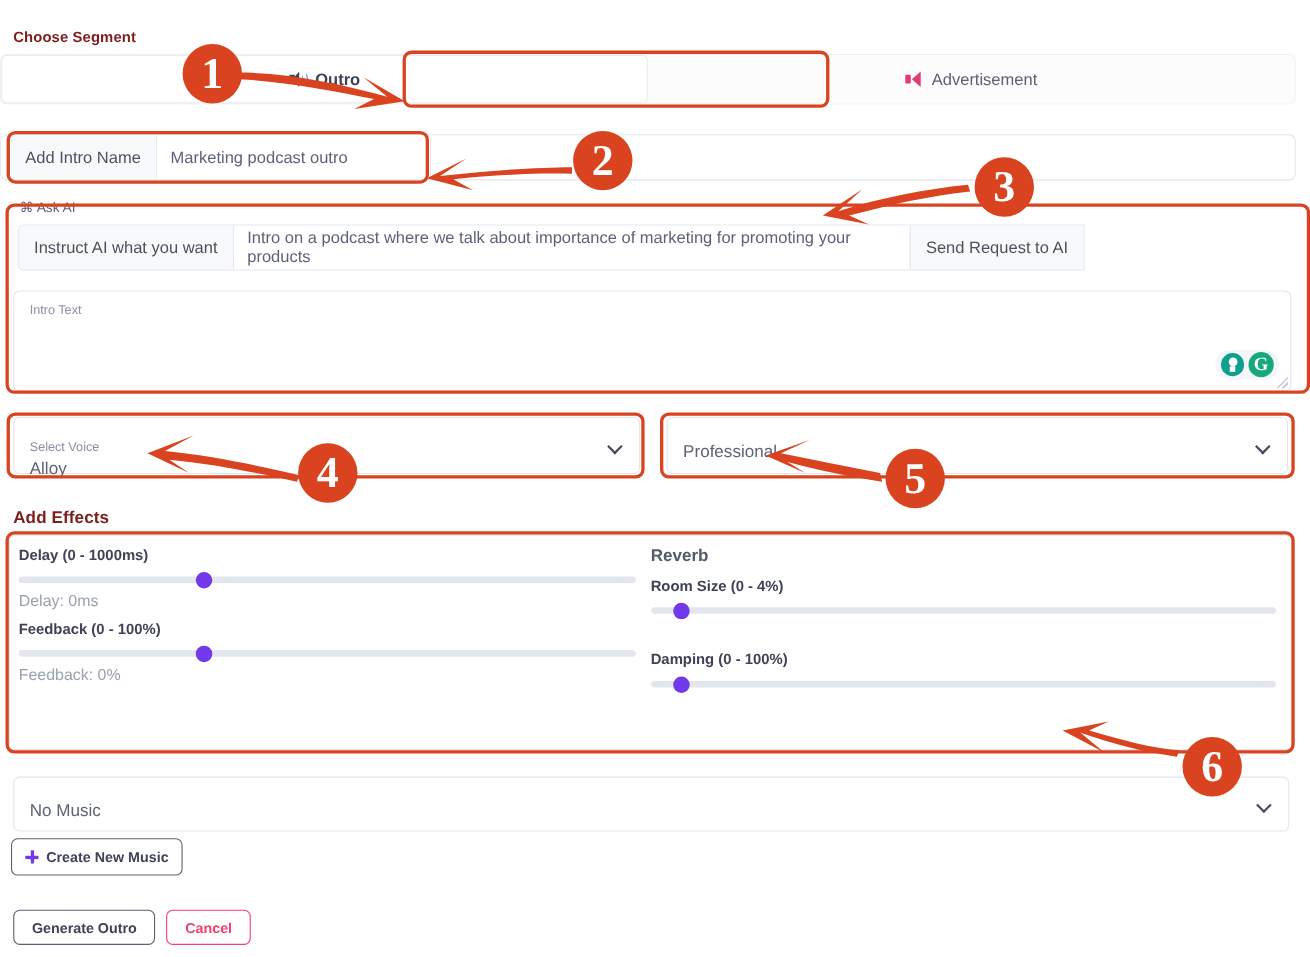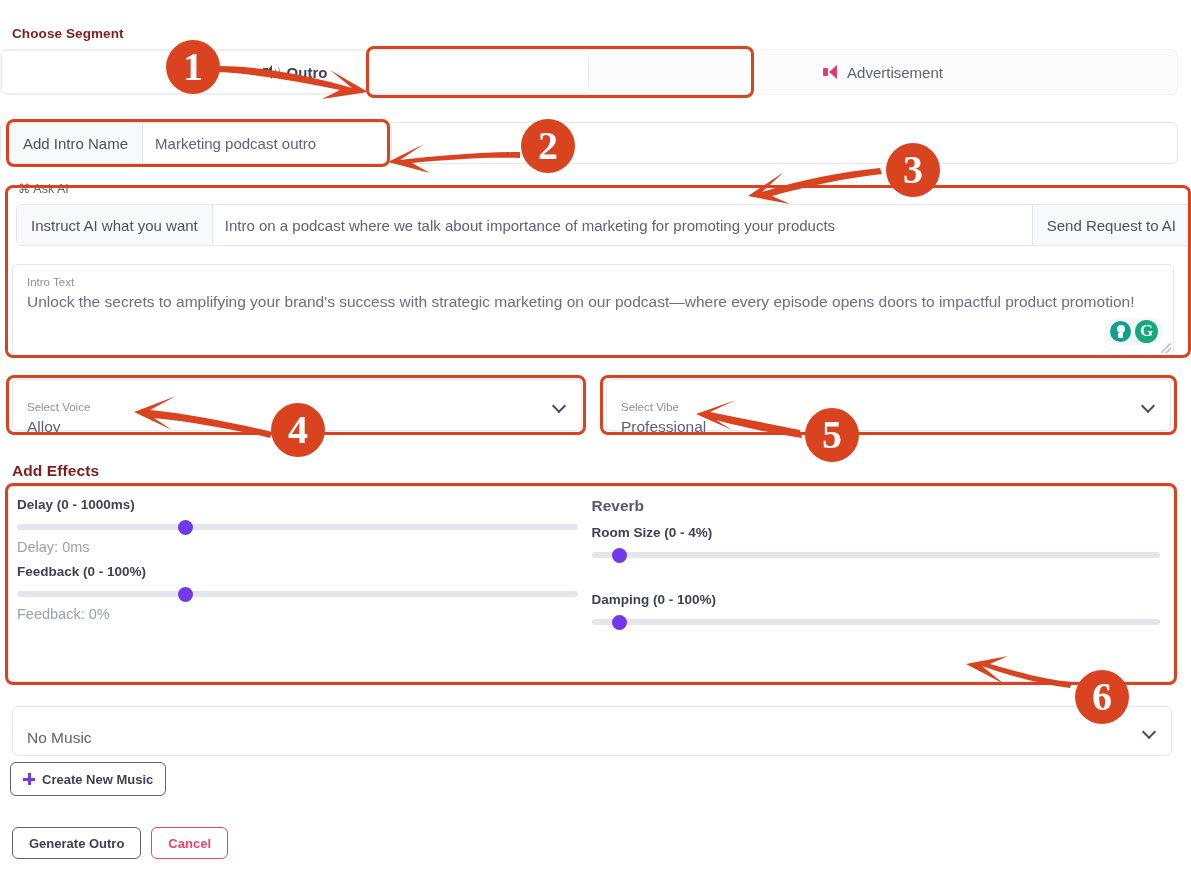--- a/index.html
+++ b/index.html
@@ -97,21 +97,21 @@
   }
 
   
   .askai {
     position: absolute; left: 8px; top: 190px; width: 1183px; height: 168px;
   }
   .askai-legend {
     position: absolute; left: 6px; top: -9px; background: #fff;
     padding: 0 4px; font-size: 12.5px; color: #5e6278; white-space: nowrap;
   }
-  .askai-row { position: absolute; left: 8px; top: 14px; width: 1175px; }
+  .askai-row { position: absolute; left: 8px; top: 14px; width: 970px; }
   .askai-row .ig { border-radius: 6px 0 0 6px; }
 
   .floatbox {
     position: relative; border: 1px solid #e4e6ef; border-radius: 6px;
     background: #fff; padding: 10px 14px 8px 14px;
   }
   .float-label {
     font-size: 11.5px; color: #8c8fa3; line-height: 14px; margin-bottom: 2px;
   }
   .float-value {
@@ -270,36 +270,34 @@
       <div class="ig">
         <div class="ig-label">Instruct AI what you want</div>
         <div class="ig-input">Intro on a podcast where we talk about importance of marketing for promoting your products</div>
         <div class="ig-btn">Send Request to AI</div>
       </div>
     </div>
   </div>
 
   <div class="floatbox introtext">
     <div class="float-label">Intro Text</div>
-    <div class="float-value">Unlock the secrets to amplifying your brand's success with strategic marketing on our podcast—where every episode opens doors to impactful product promotion!</div>
     <div class="gram-wrap">
       <span class="gram-bulb"></span>
       <span class="gram-g">G</span>
     </div>
     <div class="resize-grip"></div>
   </div>
 
   <div class="select-box" style="left:12px;top:379px;width:570px;">
     <div class="float-label">Select Voice</div>
     <div class="float-value">Alloy</div>
     <span class="chevron"></span>
   </div>
 
   <div class="select-box" style="left:606px;top:379px;width:565px;">
-    <div class="float-label">Select Vibe</div>
     <div class="float-value">Professional</div>
     <span class="chevron"></span>
   </div>
 
   <div class="section-title" style="position:absolute;left:12px;top:462px;font-size:15.5px;">Add Effects</div>
 
   <div class="effects-box">
     <div class="effects-col">
       <div class="fx-label">Delay (0 - 1000ms)</div>
       <div class="slider">

